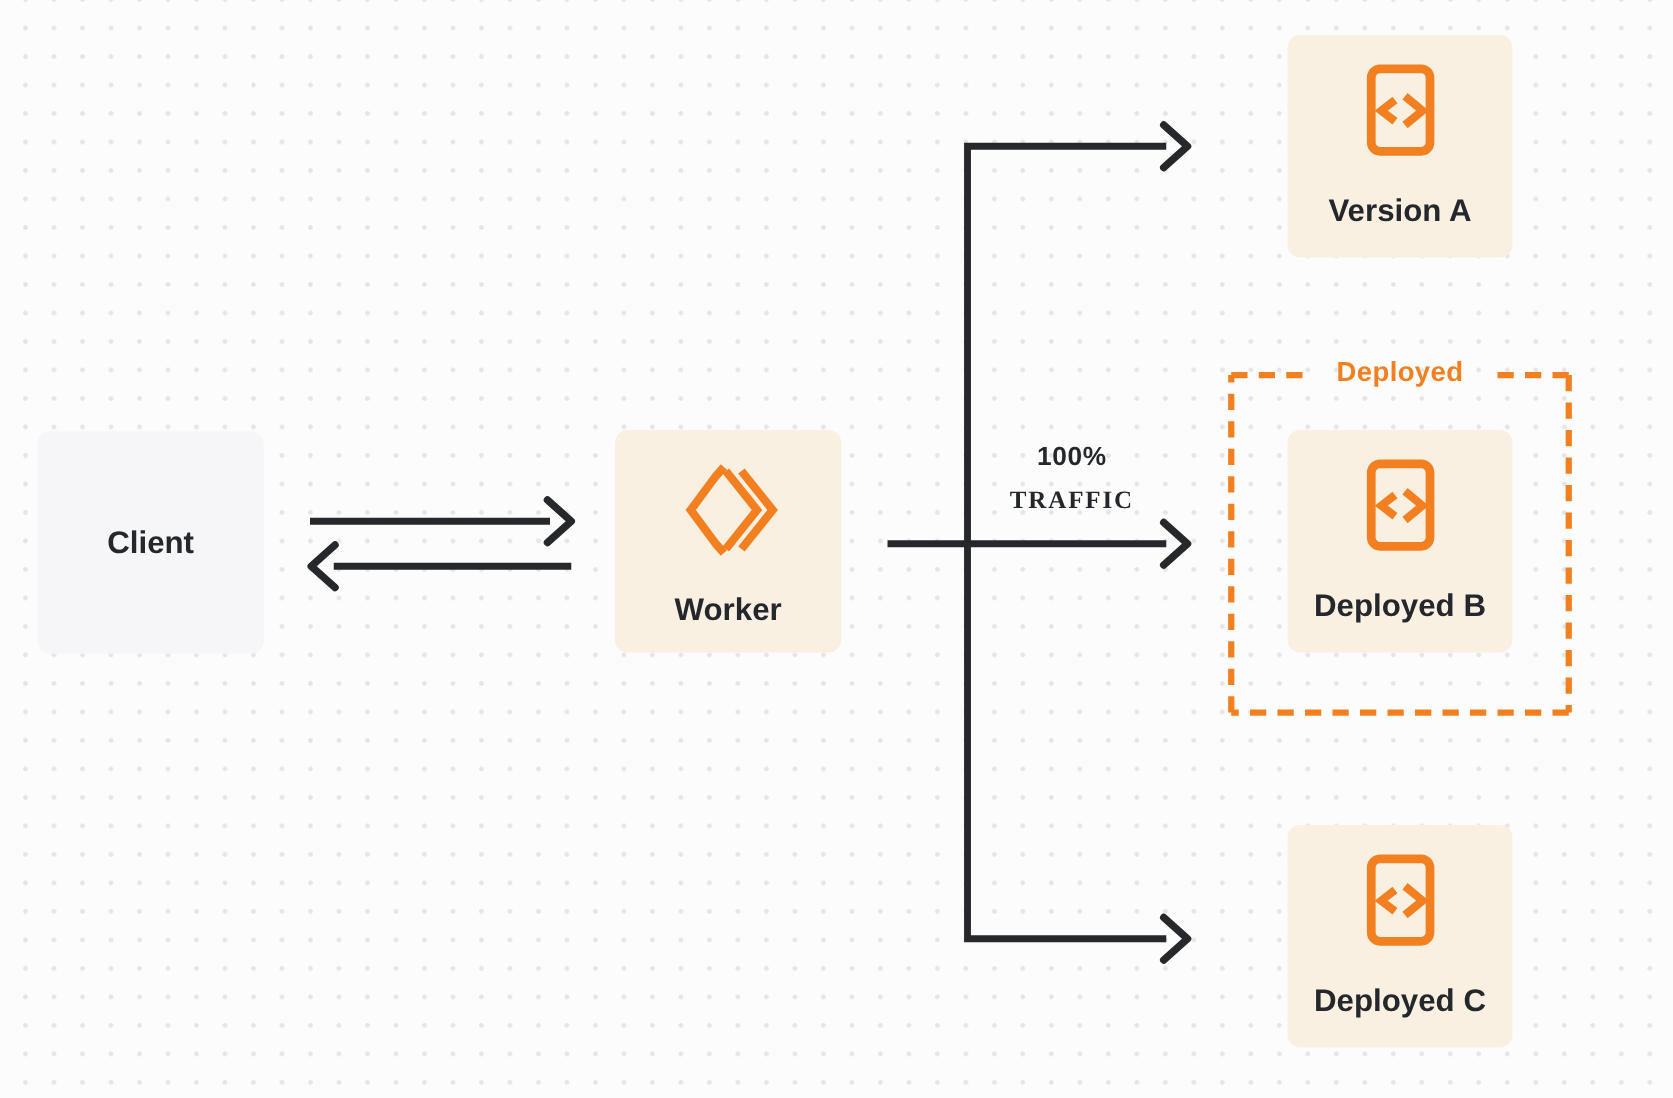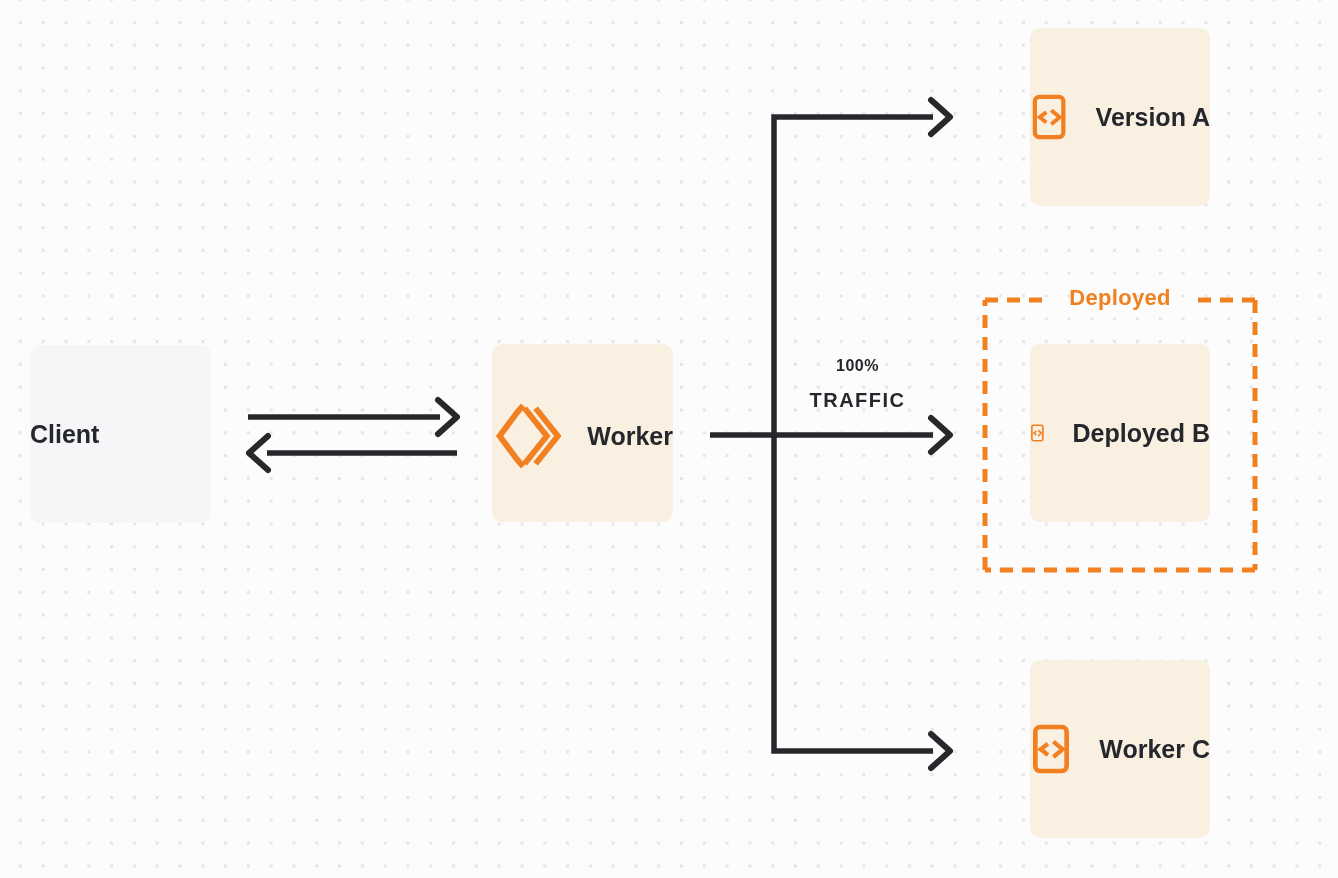--- a/index.html
+++ b/index.html
@@ -50,23 +50,23 @@
     stroke:var(--accent);
     stroke-width:5;
     fill:none;
     stroke-dasharray:13 9;
     stroke-linecap:butt;
   }
   .node{
     position:absolute;
     border-radius:10px;
     display:flex;
-    flex-direction:row;
+    flex-direction:column;
     align-items:center;
-    justify-content:flex-start;
+    justify-content:center;
     box-sizing:border-box;
   }
   .node .label{
     font-size:25px;
     font-weight:700;
     color:var(--text);
     line-height:30px;
     white-space:nowrap;
   }
   .node-client{
@@ -103,28 +103,29 @@
     white-space:nowrap;
   }
   .traffic-label{
     position:absolute;
     left:780px; top:349px; width:155px;
     text-align:center;
     color:var(--text);
     font-weight:700;
   }
   .traffic-label .line1{
-    font-size:16px;
+    font-size:21px;
     line-height:34px;
     letter-spacing:0.5px;
   }
   .traffic-label .line2{
     font-size:20px;
     line-height:34px;
     letter-spacing:1.5px;
+    font-family:Liberation Serif, serif;
   }
 </style>
 </head>
 <body>
 
 <div class="canvas">
 
   <svg class="overlay" viewBox="0 0 1338 878" aria-hidden="true">
 
     <path class="arrow" d="M248 417 H440"></path>
@@ -177,21 +178,21 @@
     </svg>
     <div class="label">Deployed B</div>
   </div>
 
   <div class="node node-version node-version-c">
     <svg width="62" height="76" viewBox="0 0 62 76" aria-hidden="true">
       <rect class="icon-stroke" stroke-width="7" x="8" y="5" width="47" height="66" rx="7"></rect>
       <path class="icon-stroke" stroke-width="6.5" d="M27 30 L16 38.5 L27 47"></path>
       <path class="icon-stroke" stroke-width="6.5" d="M35 27 L49 38.5 L35 50"></path>
     </svg>
-    <div class="label">Worker C</div>
+    <div class="label">Deployed C</div>
   </div>
 
   <div class="deployed-label">Deployed</div>
 
   <div class="traffic-label">
     <div class="line1">100%</div>
     <div class="line2">TRAFFIC</div>
   </div>
 
 </div>

